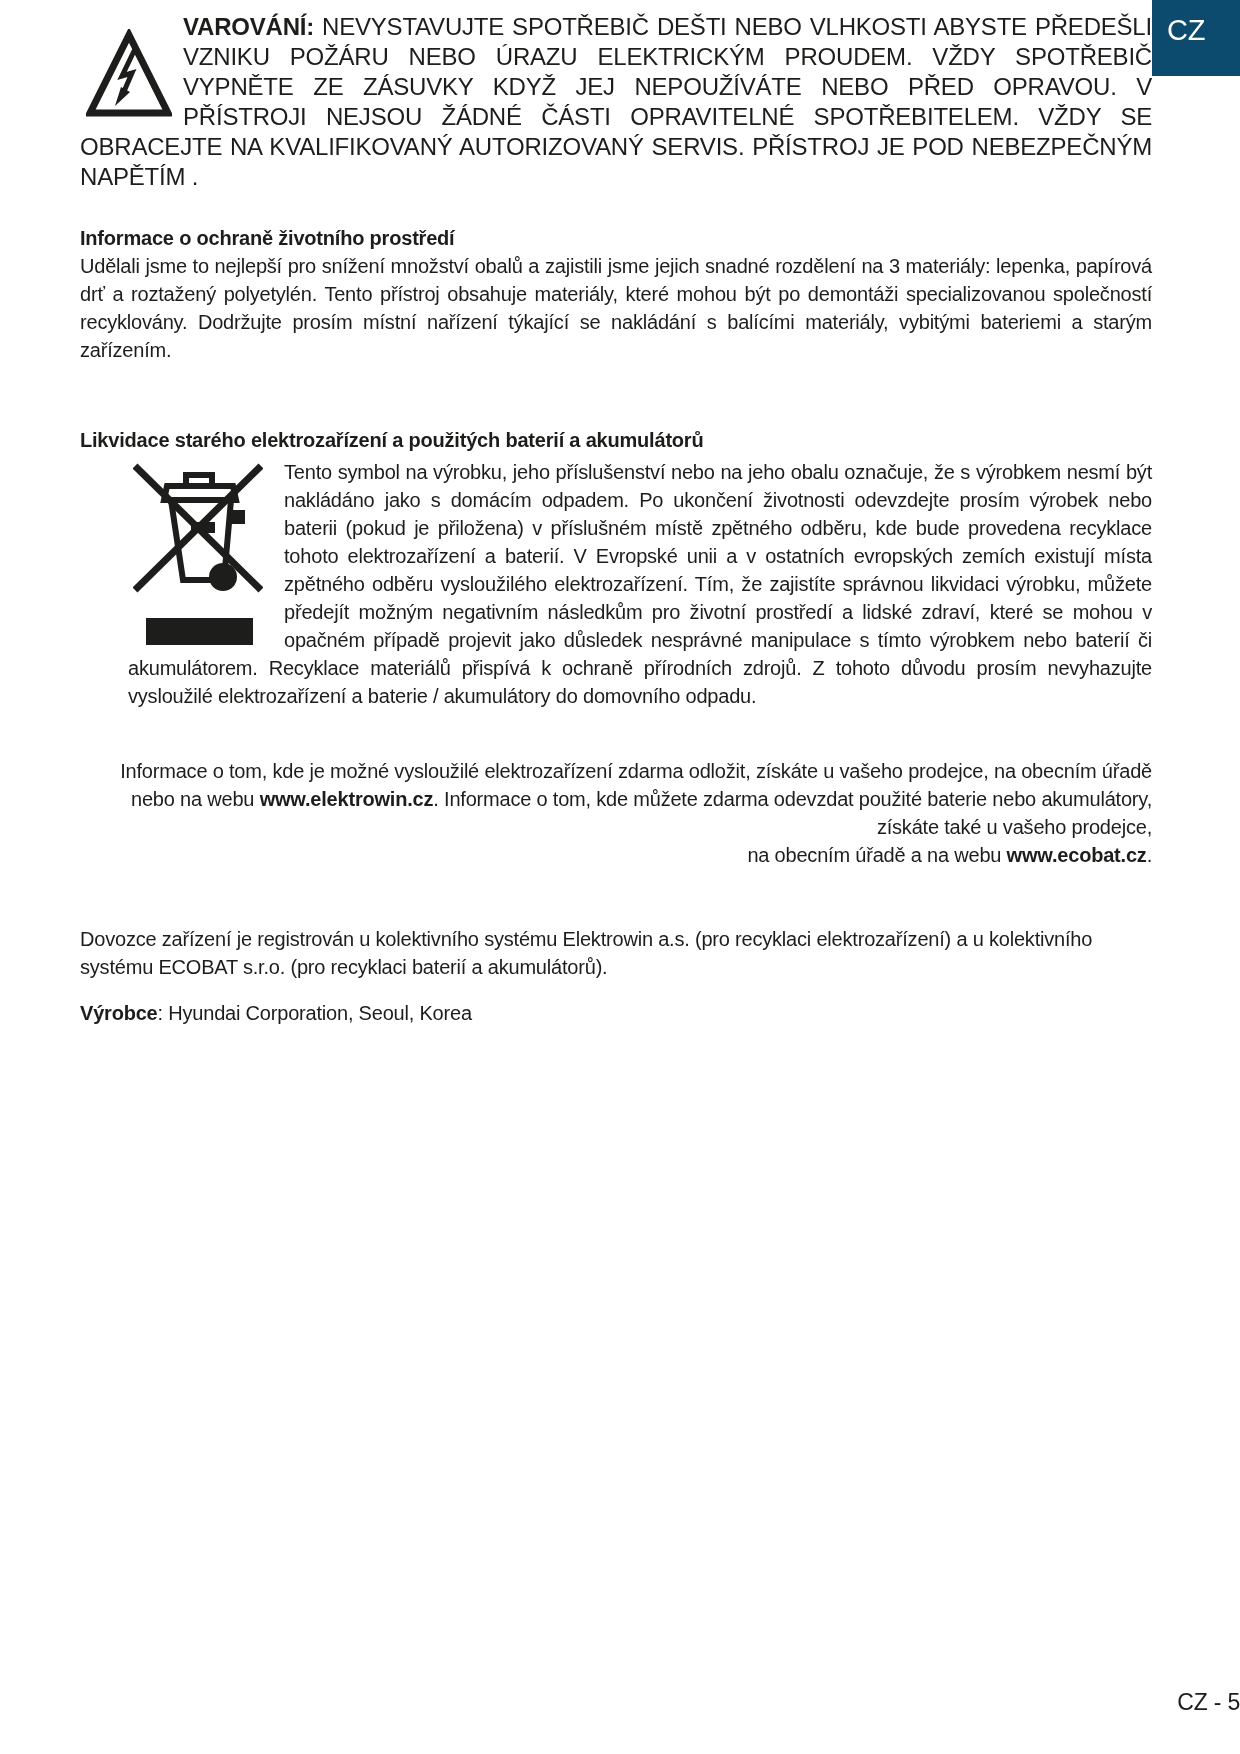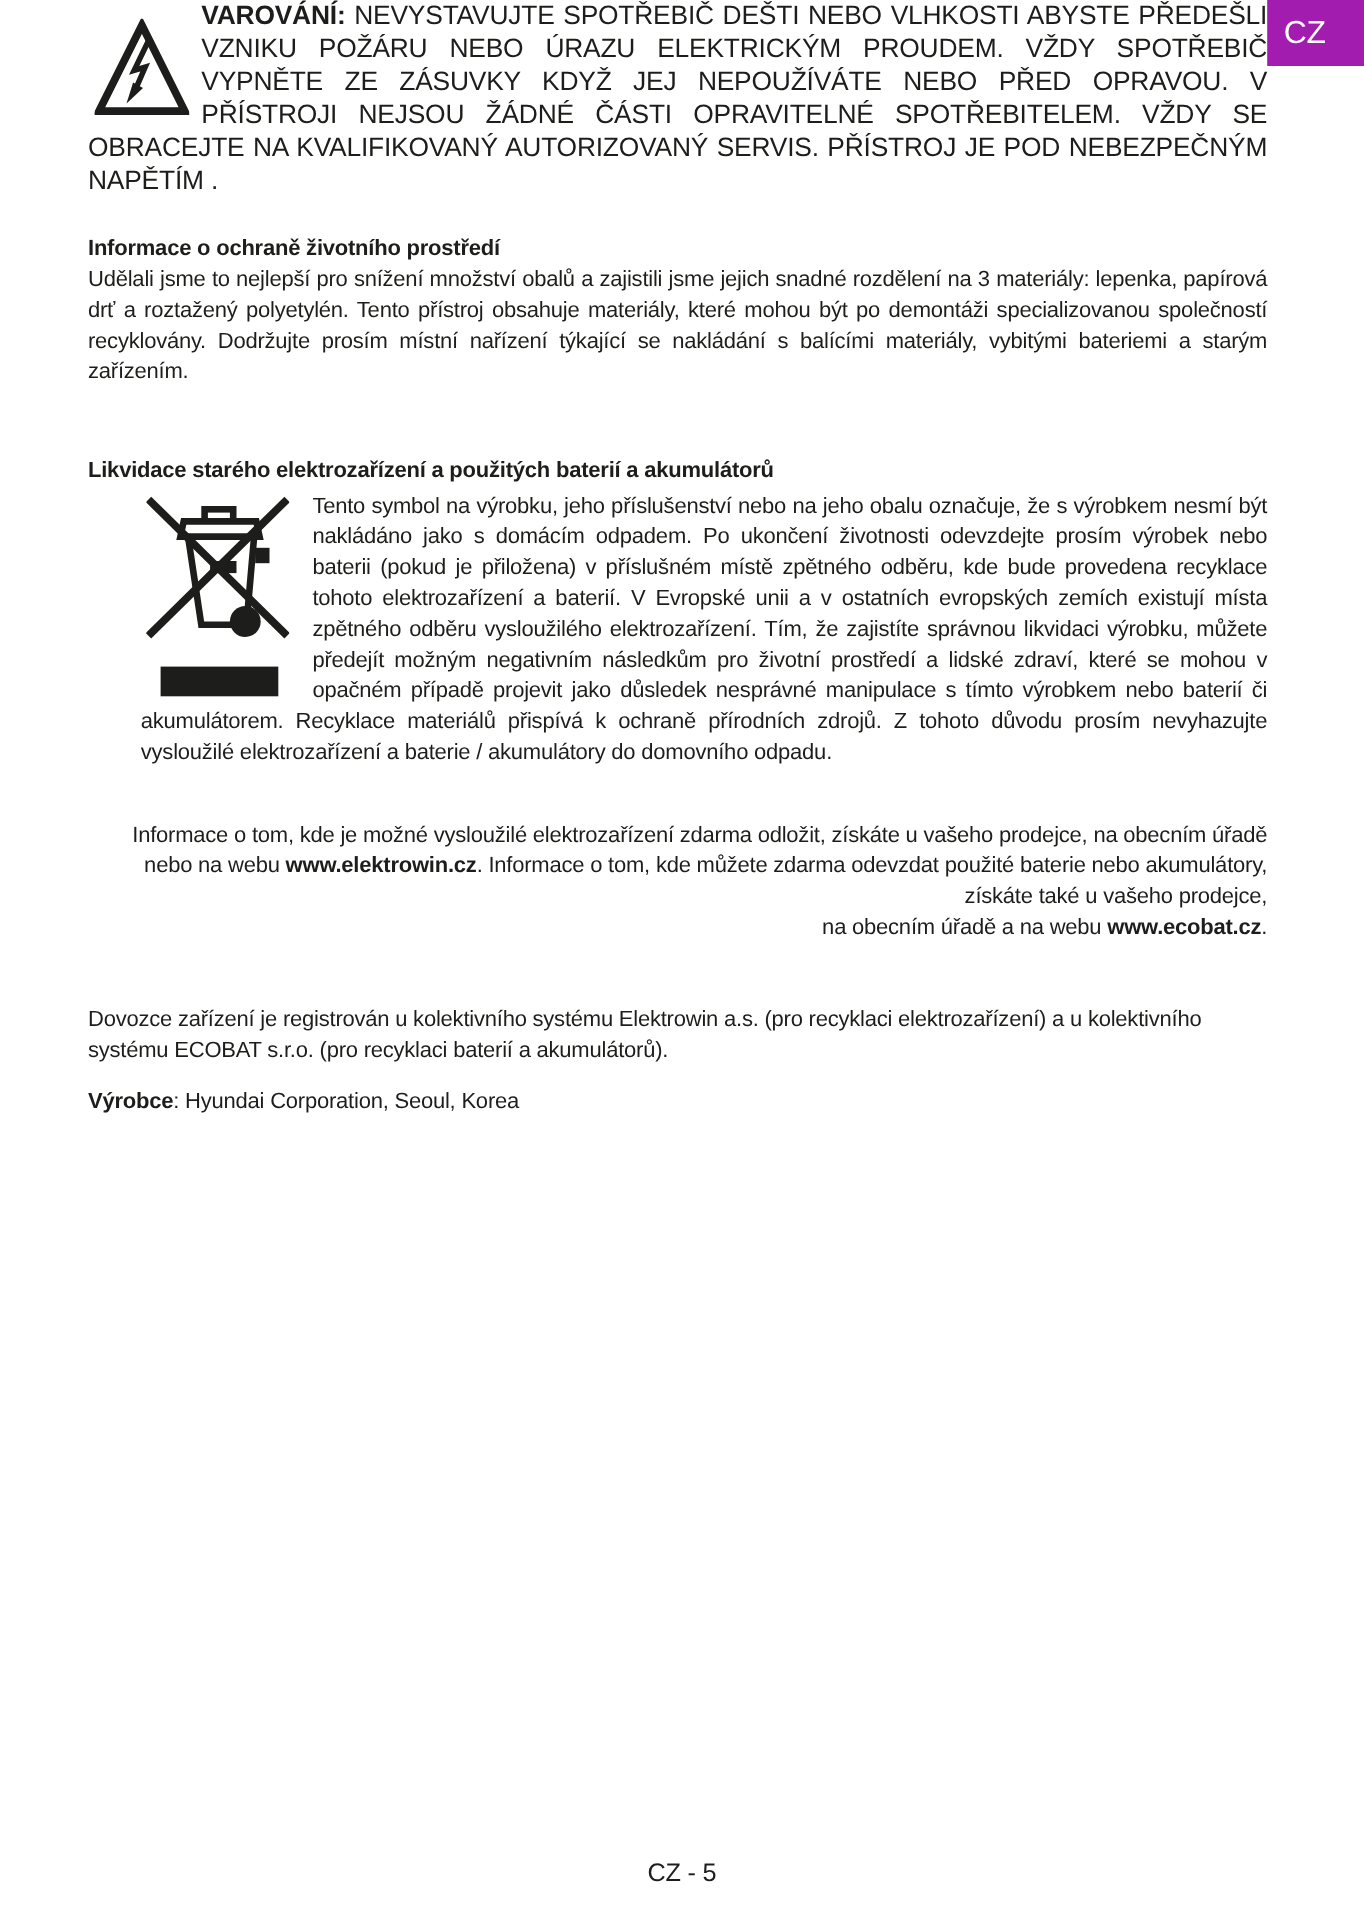--- a/index.html
+++ b/index.html
@@ -12,31 +12,31 @@
     font-family: "Liberation Sans", "DejaVu Sans", sans-serif;
     color: #1d1d1b;
     letter-spacing: -0.2px;
     overflow: hidden;
   }
   .cz-badge {
     position: absolute;
     top: 0;
     left: 1152px;
     width: 88px;
-    height: 60px;
-    background: #a21caf;
+    height: 76px;
+    background: #0c4a6e;
     color: #ffffff;
     font-size: 29px;
     line-height: 60px;
     padding-left: 15px;
     box-sizing: border-box;
   }
   .content {
     position: absolute;
-    top: 0;
+    top: 12px;
     left: 80px;
     width: 1072px;
   }
   p { margin: 0; }
   .body-text { font-size: 20px; line-height: 28px; }
   .justify { text-align: justify; }
   .warning-para { font-size: 24px; line-height: 30px; text-align: justify; }
   .warn-float {
     float: left;
     width: 103px;
@@ -61,21 +61,21 @@
   }
   .info-para { margin-top: 47px; text-align: right; }
   .importer-para { margin-top: 56px; }
   .manufacturer-para { margin-top: 18px; }
   .bold { font-weight: bold; }
   .footer {
     position: absolute;
     top: 1689px;
     left: 0;
     width: 100%;
-    text-align: center;
+    text-align: right;
     font-size: 23px;
     line-height: 26px;
   }
 </style>
 </head>
 <body>
 
 <div class="page">
 
   <div class="cz-badge">CZ</div>

